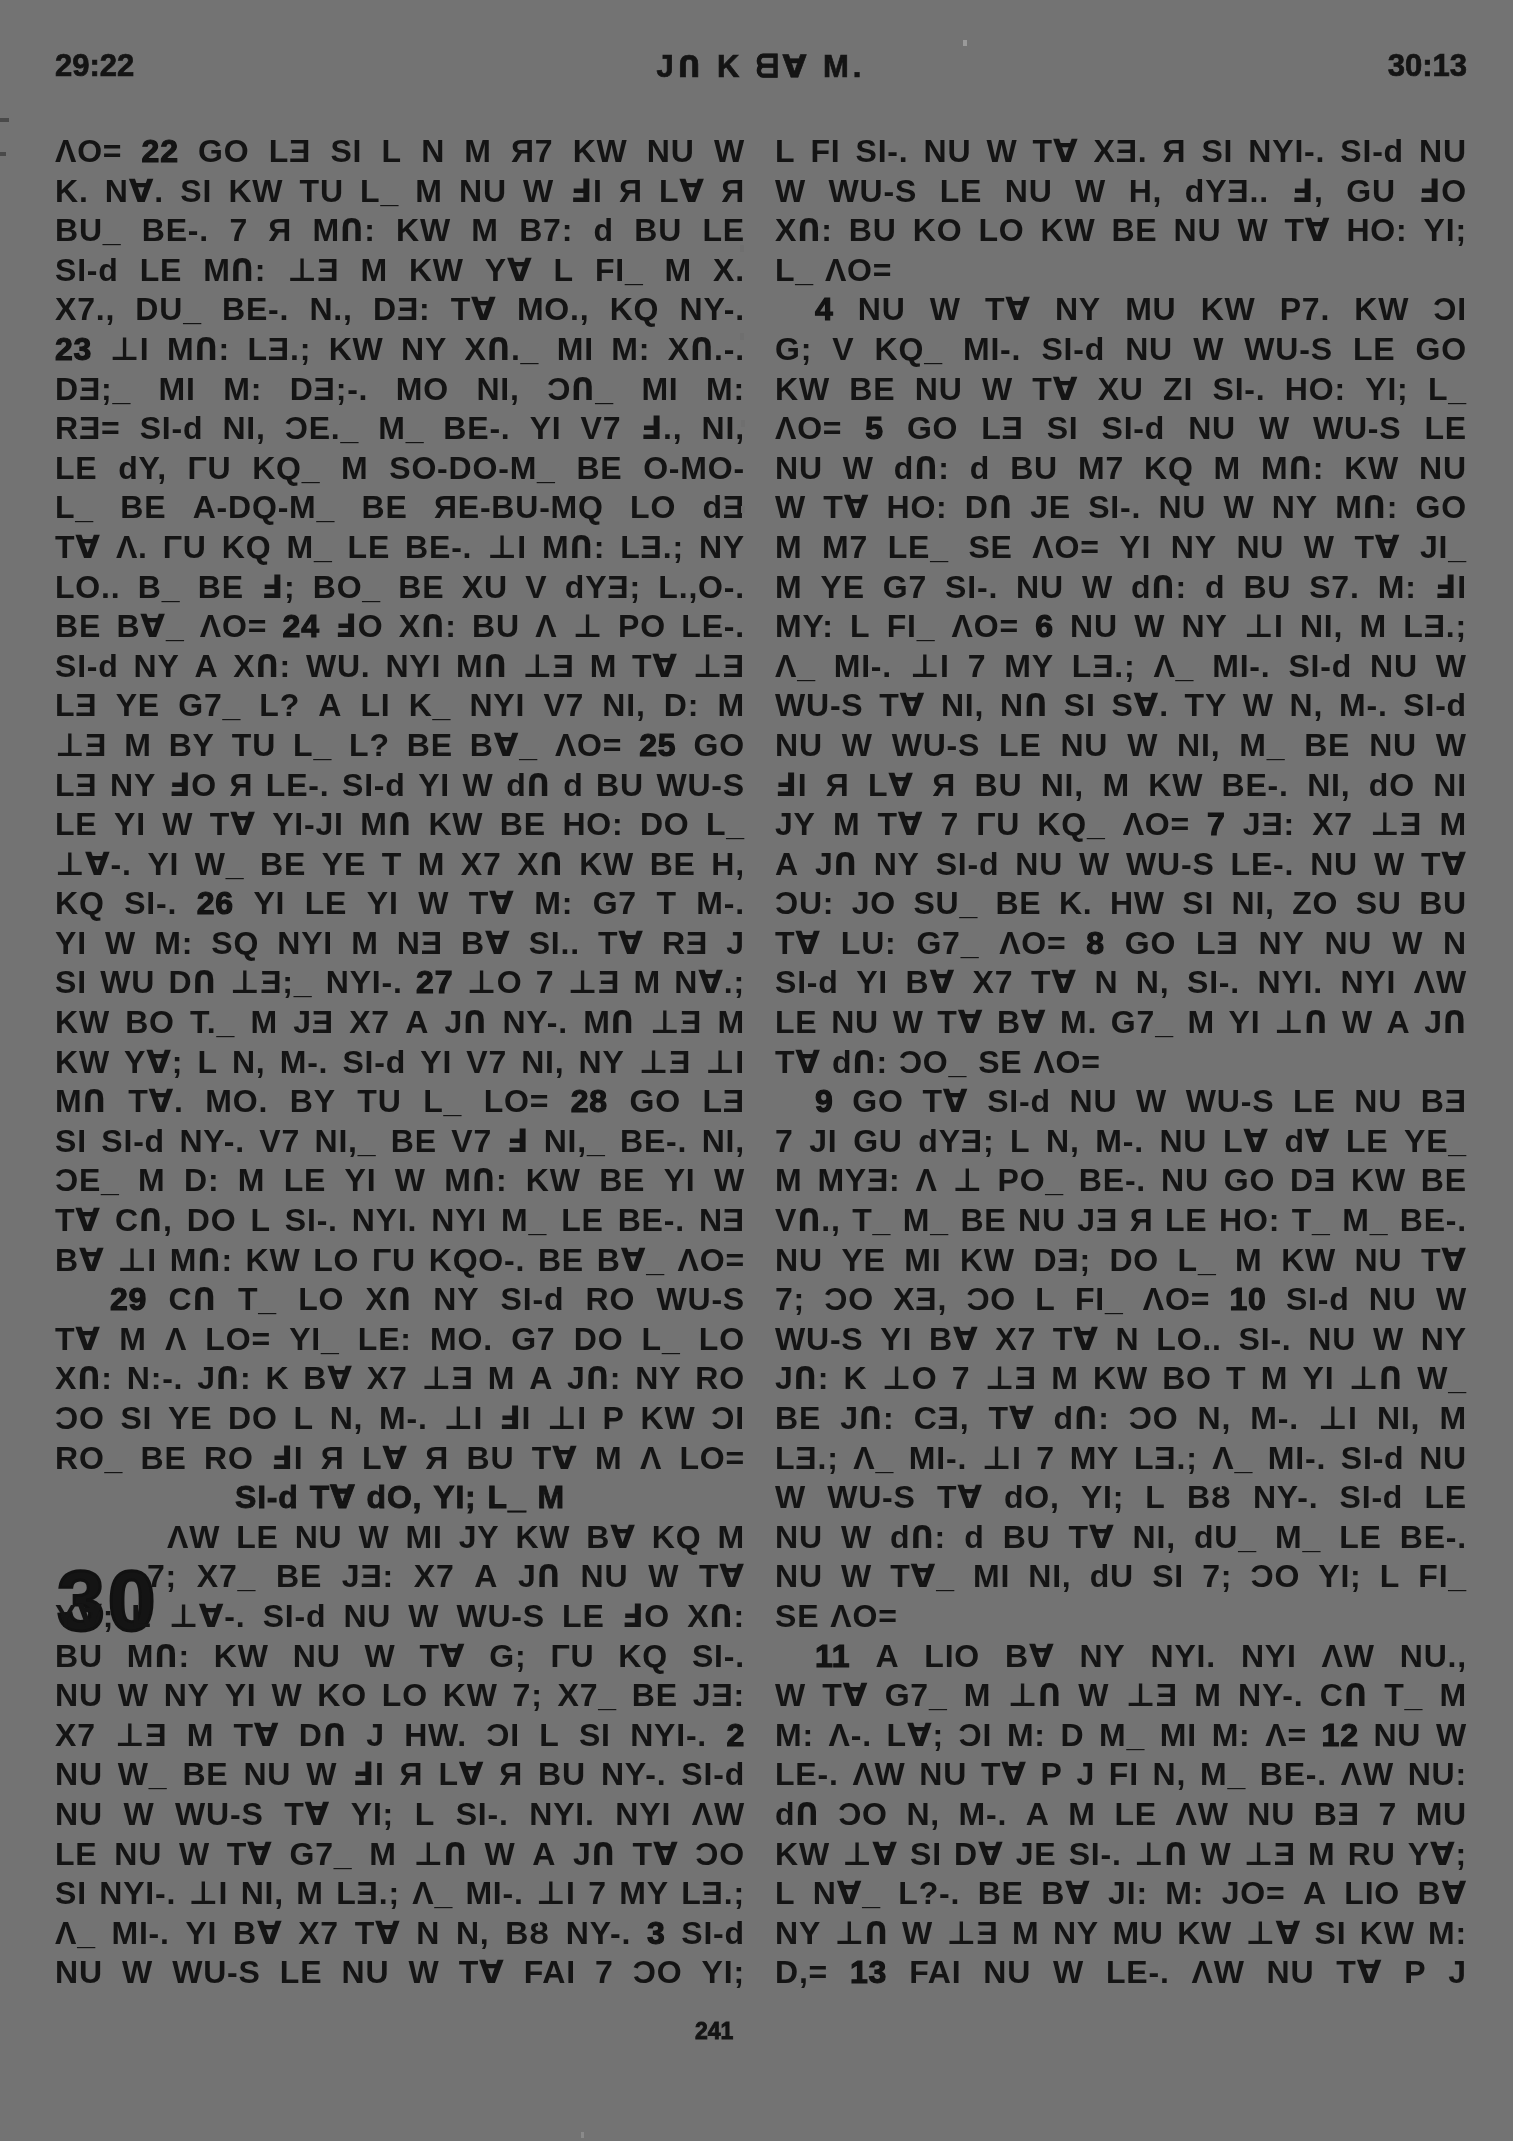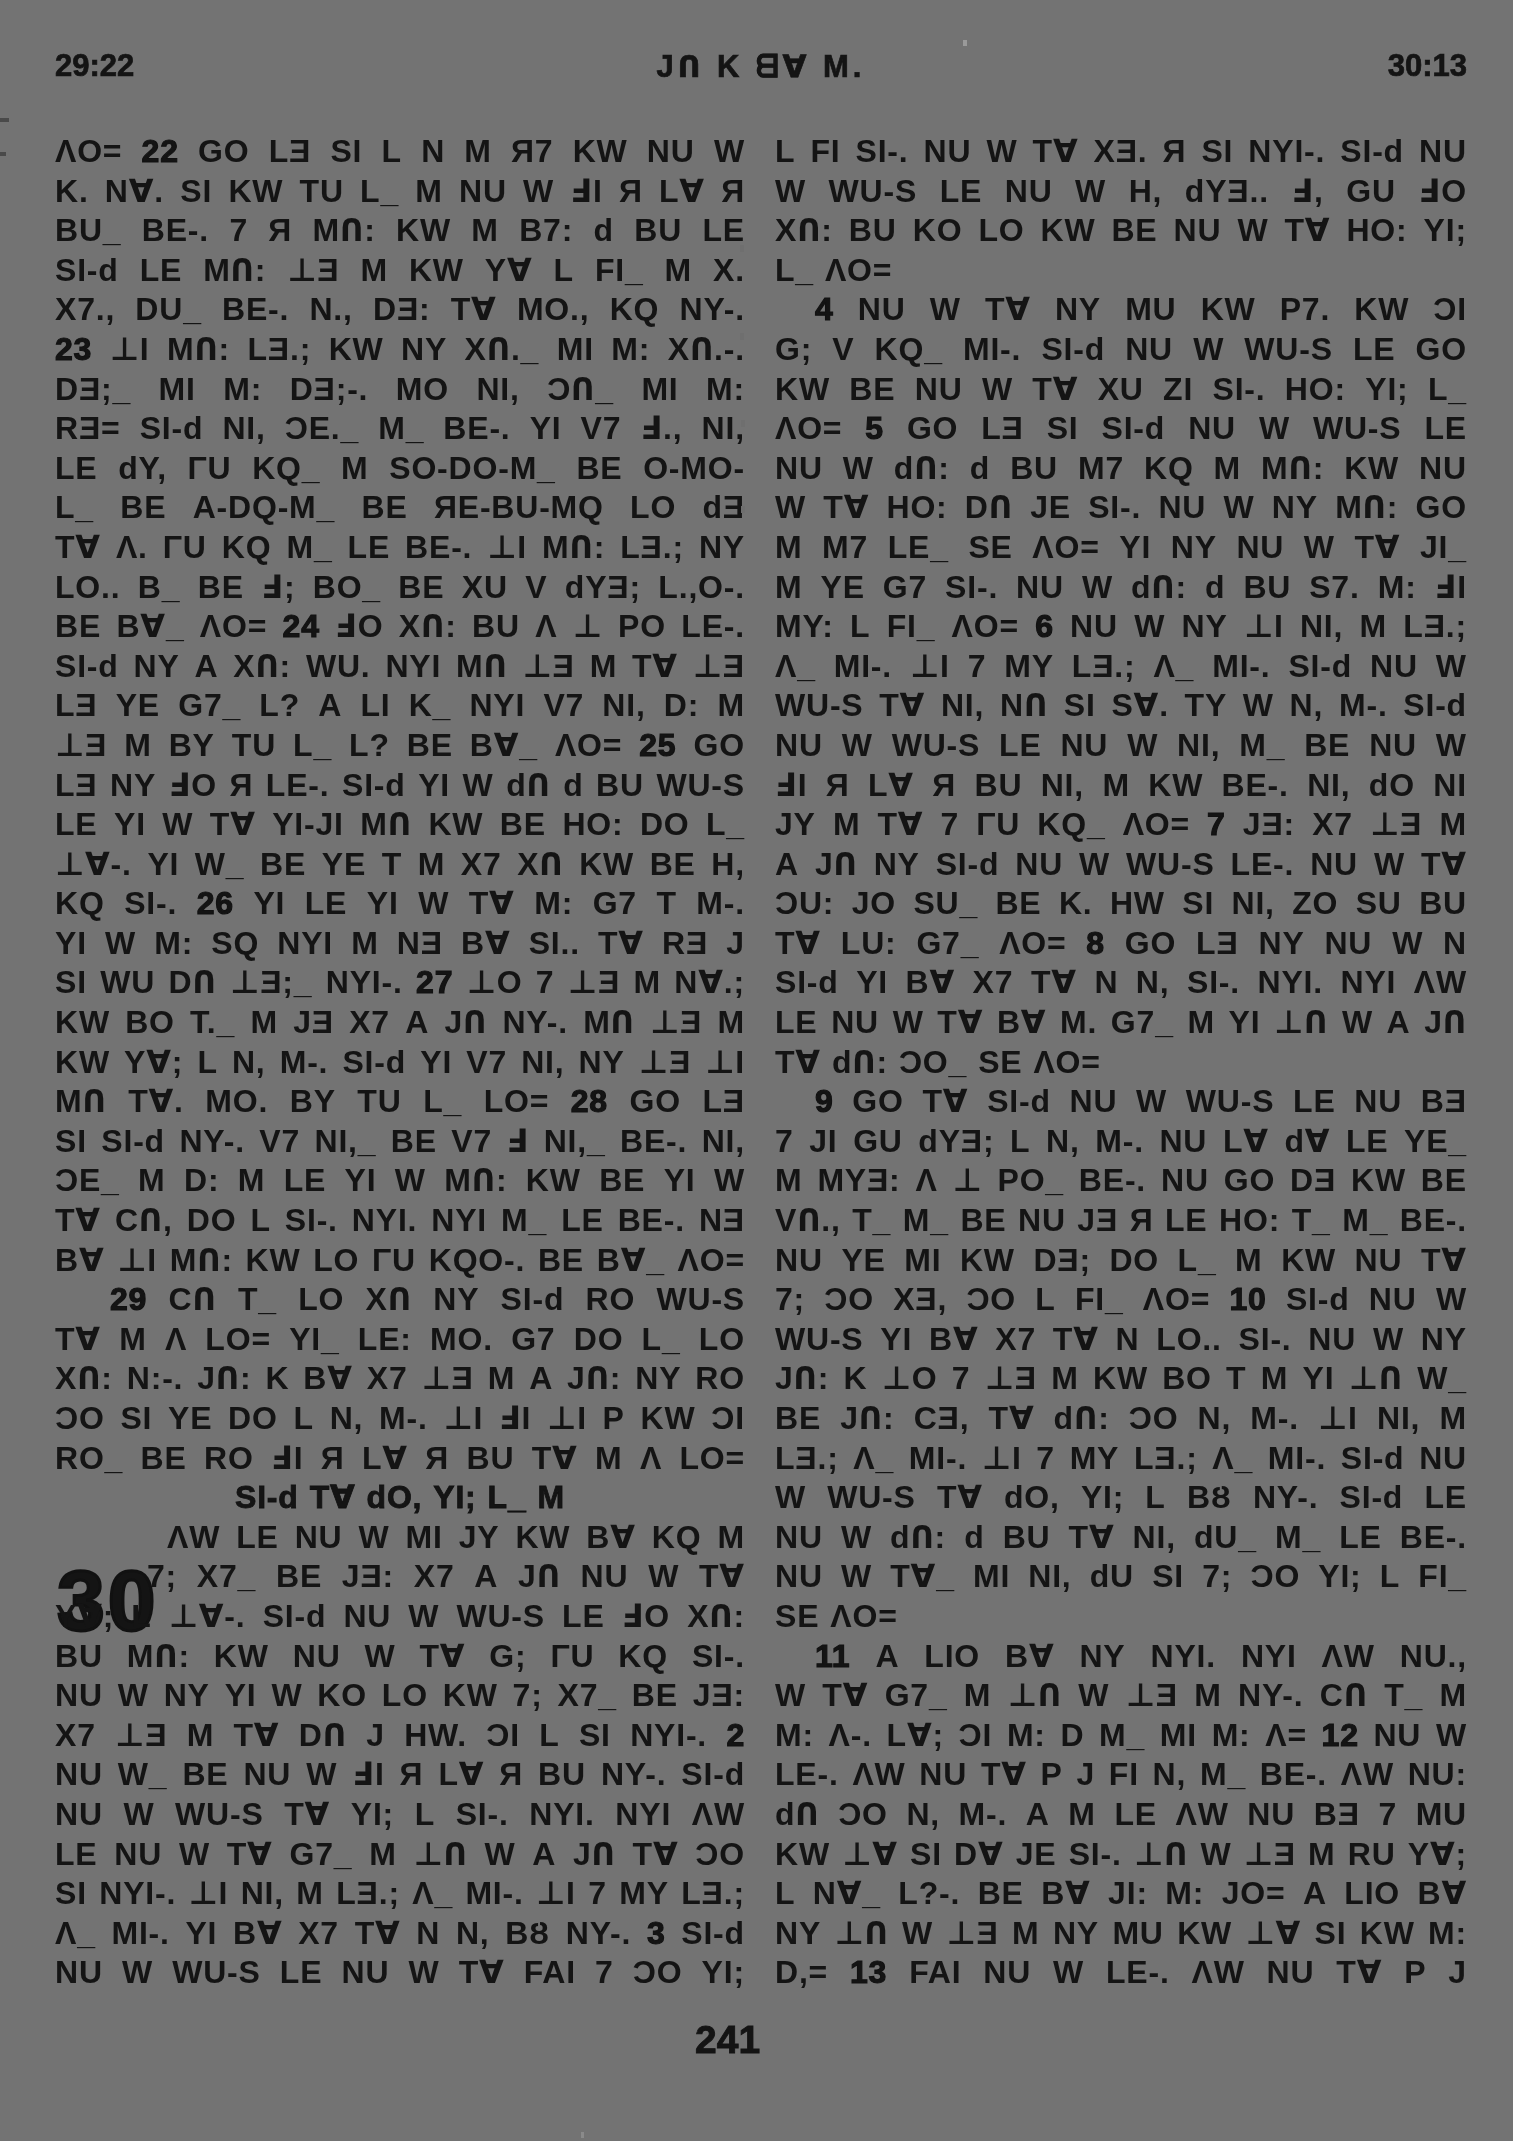--- a/index.html
+++ b/index.html
@@ -26,21 +26,21 @@
     white-space:pre;}
   .line.l{justify-content:flex-start;gap:11px;}
   .line.c{justify-content:center;gap:11px;}
   .line span{display:inline-block;}
   .vn{-webkit-text-stroke:1.1px #111;}
   .hv{-webkit-text-stroke:0.8px #111;}
   
   .chapnum{position:absolute;left:57px;top:1518px;font-size:86px;line-height:96px;
     font-weight:700;-webkit-text-stroke:3px #111;letter-spacing:3px;margin-top:34px;}
   
-  .pagenum{position:absolute;left:695px;top:2018px;font-size:39px;font-weight:700;
+  .pagenum{position:absolute;left:695px;top:2018px;font-size:23px;font-weight:700;
     -webkit-text-stroke:0.9px #141414;}
   
   .art{position:absolute;background:#4a4a4a;}
   .a1{left:0;top:118px;width:9px;height:4px;}
   .a2{left:0;top:152px;width:6px;height:4px;}
   .a3{left:963px;top:40px;width:4px;height:6px;background:#9a9a9a;}
   .a4{left:740px;top:245px;width:4px;height:7px;background:#6f6f6f;}
   .a5{left:740px;top:333px;width:4px;height:7px;background:#6f6f6f;}
   .a6{left:741px;top:420px;width:4px;height:7px;background:#6f6f6f;}
   .a7{left:741px;top:506px;width:4px;height:7px;background:#6f6f6f;}

